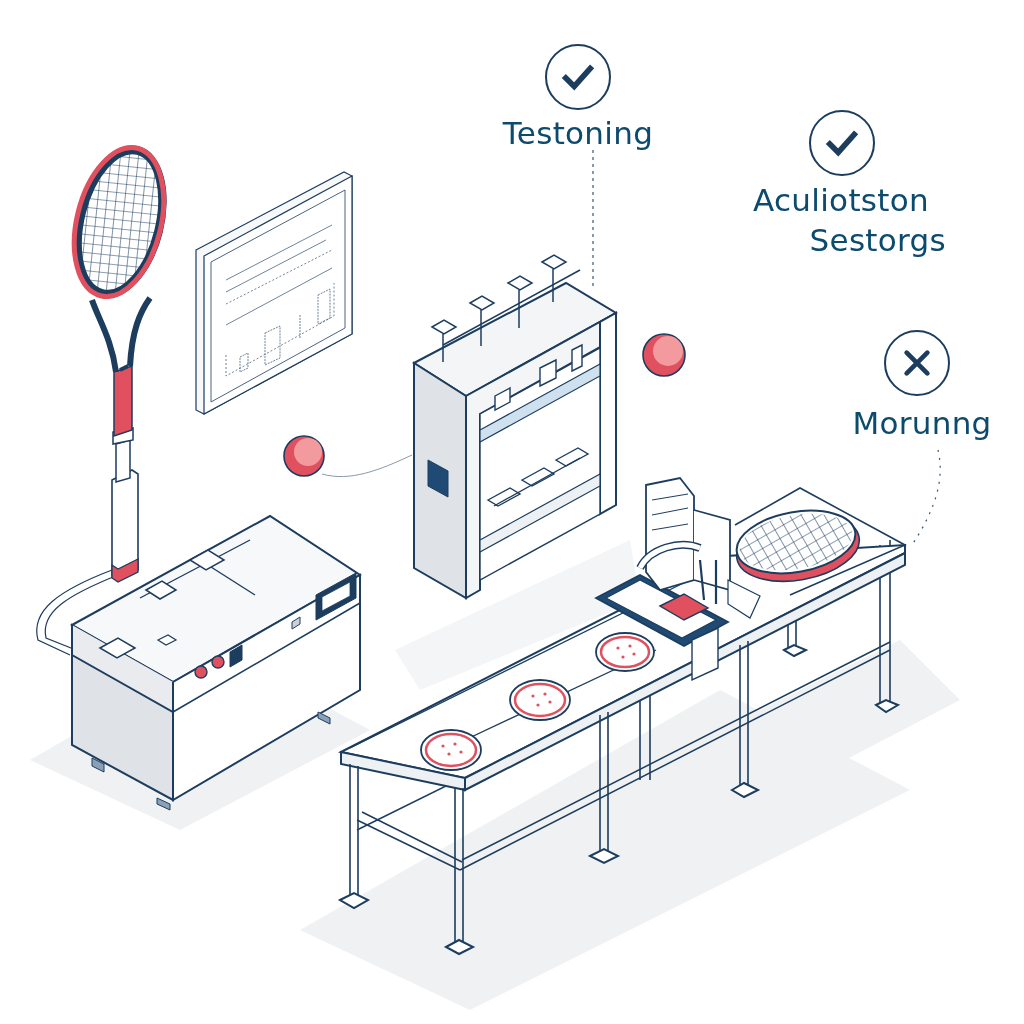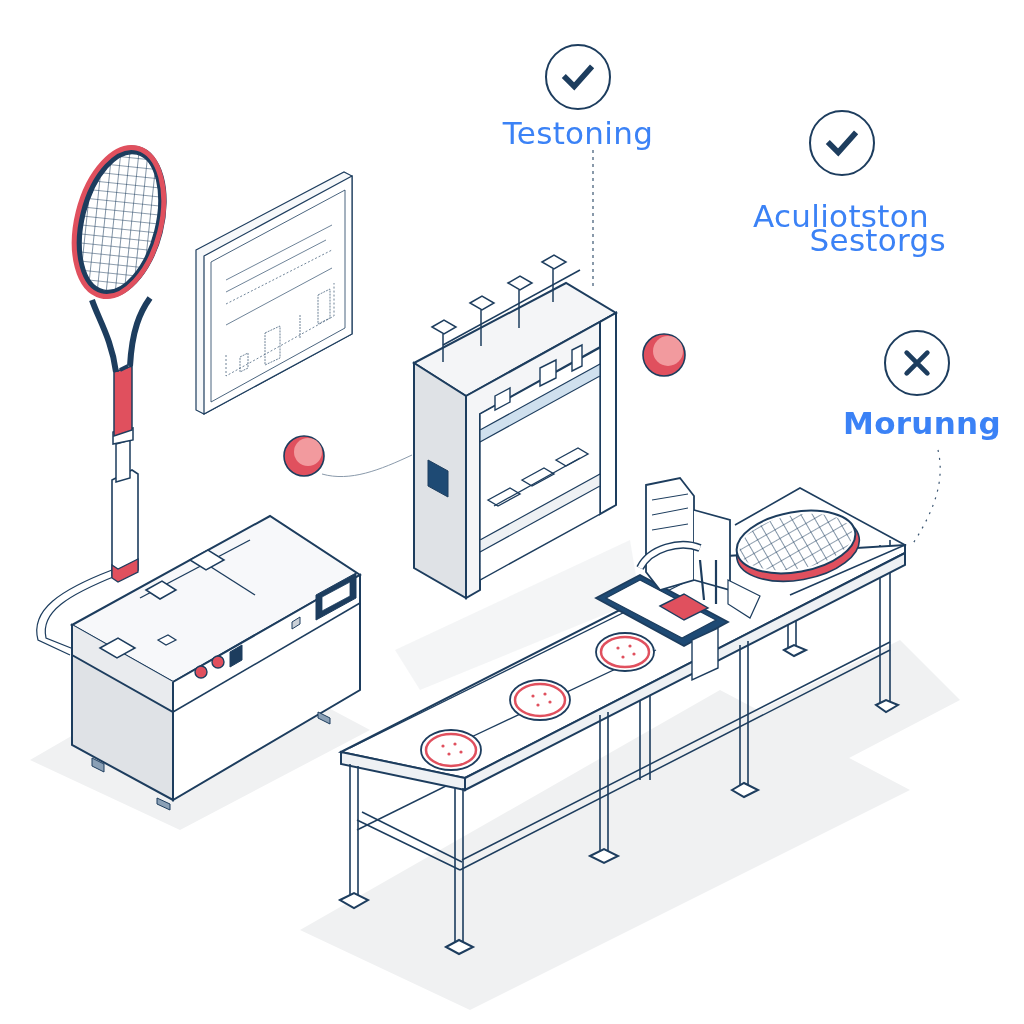--- a/index.html
+++ b/index.html
@@ -1,19 +1,19 @@
 <!DOCTYPE html>
 <html><head>
 <meta charset="utf-8">
 <style>
   html, body { margin: 0; padding: 0; background: #ffffff; }
   body { width: 1024px; height: 1024px; position: relative; overflow: hidden;
          font-family: "DejaVu Sans", "Liberation Sans", sans-serif; }
   #scene { position: absolute; left: 0; top: 0; width: 1024px; height: 1024px; }
-  .label { position: absolute; color: #3b82f6; font-size: 31px; letter-spacing: 0.3px;
+  .label { position: absolute; color: #0c4a6e; font-size: 31px; letter-spacing: 0.3px;
            text-align: center; line-height: 38px; white-space: nowrap; }
   .status-circle { position: absolute; width: 66px; height: 66px; border: 2.5px solid #1d3d5e;
                    border-radius: 50%; box-sizing: border-box; background: #fff; }
   .status-circle svg { position: absolute; left: 0; top: 0; width: 100%; height: 100%; }
 </style>
 </head>
 <body>
 
 <svg id="scene" viewBox="0 0 1024 1024" xmlns="http://www.w3.org/2000/svg">
   <defs>
@@ -236,24 +236,24 @@
   </div>
   <div class="label" style="left:490px; top:114px; width:176px;">Testoning</div>
 </div>
 
 <div>
   <div class="status-circle" style="left:809px; top:110px;">
     <svg viewBox="0 0 66 66">
       <path d="M20 34 L29 43 L46 24" fill="none" stroke="#1d3d5e" stroke-width="6" stroke-linecap="square"></path>
     </svg>
   </div>
-  <div class="label" style="left:736px; top:181px; width:210px;margin-top:16px;">Aculiotston</div>
+  <div class="label" style="left:736px; top:181px; width:210px;">Aculiotston</div>
   <div class="label" style="left:736px; top:221px; width:210px;text-align:right;">Sestorgs</div>
 </div>
 
 <div>
   <div class="status-circle" style="left:884px; top:330px;">
     <svg viewBox="0 0 66 66">
       <path d="M22 22 L44 44 M44 22 L22 44" fill="none" stroke="#1d3d5e" stroke-width="5" stroke-linecap="round"></path>
     </svg>
   </div>
-  <div class="label" style="left:840px; top:404px; width:164px;font-weight:bold;">Morunng</div>
+  <div class="label" style="left:840px; top:404px; width:164px;">Morunng</div>
 </div>
 
 </body></html>

